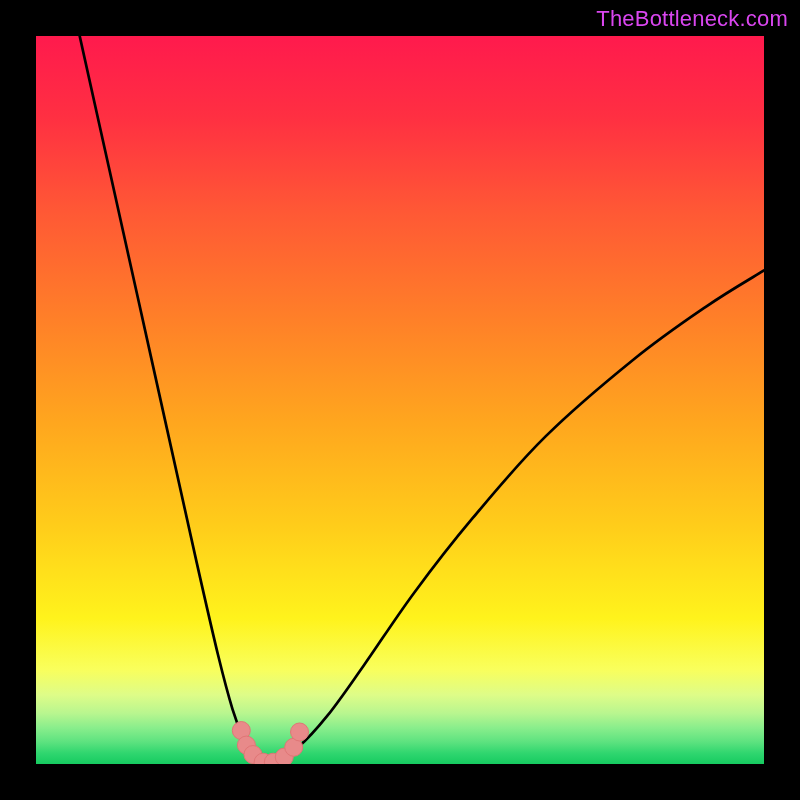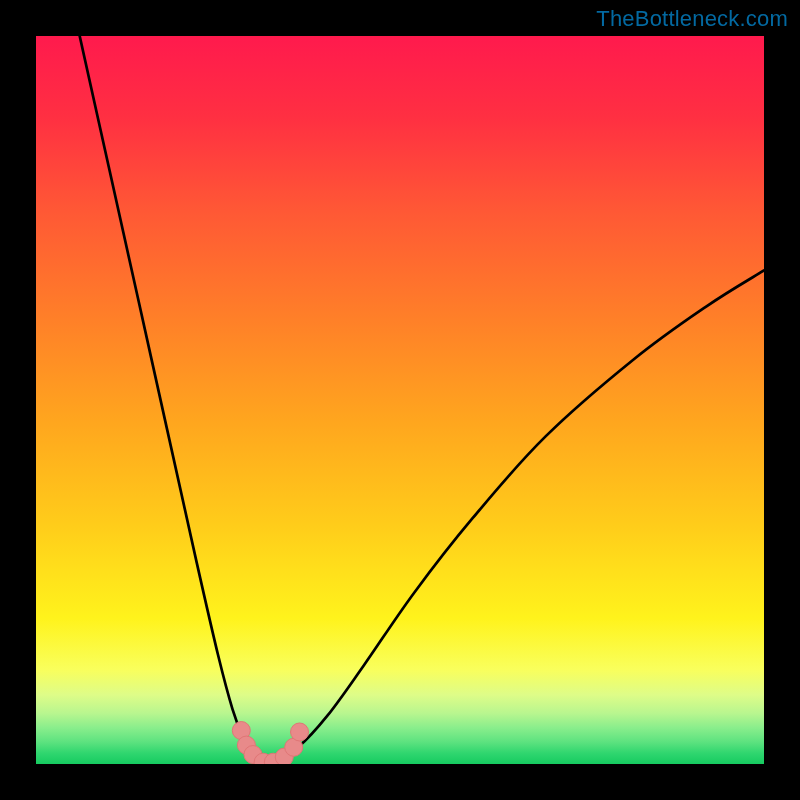--- a/index.html
+++ b/index.html
@@ -48,21 +48,21 @@
     position: absolute;
     left: 0;
     top: 0;
     width: 728px;
     height: 728px;
   }
   .attribution {
     position: absolute;
     top: 6px;
     right: 12px;
-    color: #0369a1;
+    color: #d946ef;
     font-size: 22px;
     letter-spacing: 0.2px;
     user-select: none;
   }
 </style>
 </head>
 <body>
 
 <div class="frame">
 

